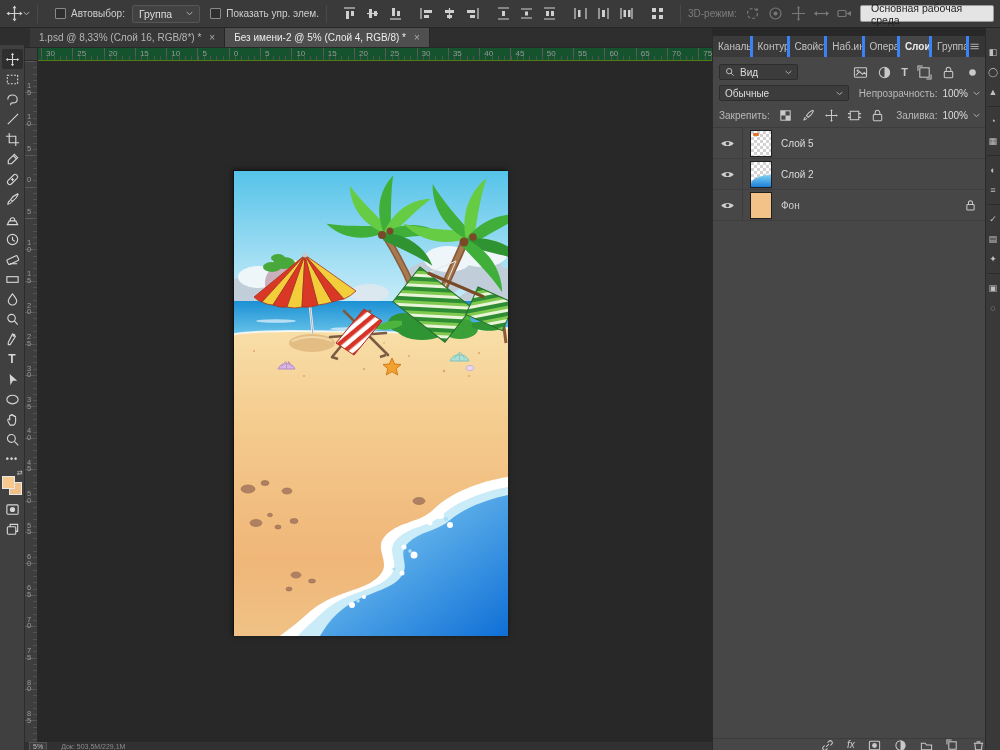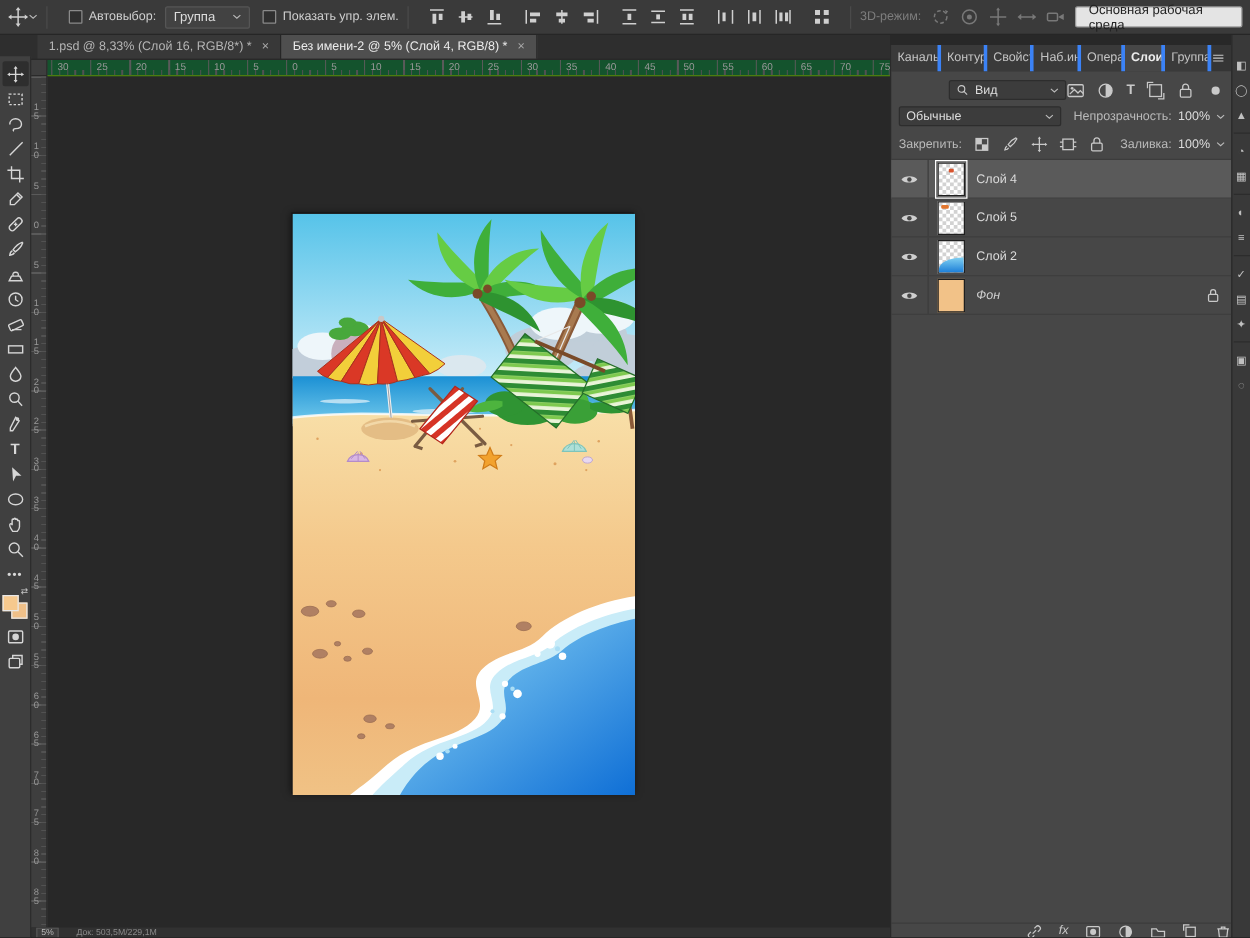--- a/index.html
+++ b/index.html
@@ -80,21 +80,21 @@
   .thumb{position:relative;width:22px;height:27px;border:1px solid #1f1f1f;background:#fff;overflow:hidden;}
   .checker{background-image:conic-gradient(#fff 90deg,#d2d2d2 90deg 180deg,#fff 180deg 270deg,#d2d2d2 270deg);background-size:6px 6px;}
   .t4::after{content:'';position:absolute;left:8px;top:4px;width:4px;height:3px;background:#d8542e;border-radius:1px;}
   .t5::after{content:'';position:absolute;left:2px;top:2px;width:6px;height:3px;background:#e2762e;border-radius:1px;}
   .t3::after{content:'';position:absolute;right:3px;top:3px;width:5px;height:3px;background:#5cae3a;border-radius:1px;}
   .t2::after{content:'';position:absolute;left:0;bottom:0;width:100%;height:12px;background:linear-gradient(180deg,#7fd0f2,#1d7fd8);border-top-left-radius:95% 80%;}
   .t1::before{content:'';position:absolute;left:0;top:0;width:100%;height:14px;background:linear-gradient(#79cdec 0 6px,#bfe9f5 6px 8px,#2d9de0 8px 10px,#f2c98a 10px 14px);}
   .t1::after{content:'';position:absolute;left:3px;top:1px;width:7px;height:4px;background:#54b23c;border-radius:2px;}
   .tbg{background:#f2c288;}
   .lname{margin-left:8px;font-size:10px;color:#dcdcdc;}
-  .lname.it{font-style:italic;color:#cfcfcf;}
+  .lname.it{color:#cfcfcf;}
   .lock-cell{margin-left:auto;margin-right:10px;}
   .locksvg{width:11px;height:12px;}
   .locksvg path,.locksvg rect{stroke:#c9c9c9;fill:none;stroke-width:1.1;}
   #panel-footer{position:absolute;left:0;top:702px;width:273px;height:12px;overflow:hidden;display:flex;gap:13px;padding-left:108px;align-items:flex-start;border-top:1px solid #3c3c3c;}
   #panel-footer .pico{width:13px;height:13px;}
   #panel-footer .fx{color:#c9c9c9;font-size:10px;font-style:italic;line-height:11px;}
   
   #edge-strip{left:985px;top:28px;width:15px;height:722px;background:#393939;border-left:1px solid #2a2a2a;display:flex;flex-direction:column;align-items:center;padding-top:14px;overflow:hidden;}
   .estrip-ico{color:#c0c0c0;font-size:9px;height:20px;display:flex;align-items:center;}
   .estrip-div{width:13px;height:1px;background:#2c2c2c;margin:4px 0;}
@@ -610,21 +610,21 @@
       <div class="ptab">Наб.ин</div>
       <div class="ptab">Опера</div>
       <div class="ptab active">Слои</div>
       <div class="ptab">Группа</div>
       <svg id="panel-menu-ico" class="pico" viewBox="0 0 15 15">
           <path d="M2 4.5h11M2 7.5h11M2 10.5h11" stroke-width="1.4"></path>
         </svg>
     </div>
 
     <div class="prow" style="top:26px;height:20px;padding:0 6px;">
-      <div class="pdrop" style="width:96px;margin-left:40px;">
+      <div class="pdrop" style="width:79px;">
         <svg class="pico" style="width:10px;height:10px;" viewBox="0 0 12 12">
             <circle cx="5" cy="5" r="3.2"></circle>
             <path d="M7.4 7.4l3 3"></path>
           </svg>
         <span>Вид</span>
         <svg class="chev" style="margin-left:auto;" viewBox="0 0 10 6">
             <path d="M1 1l4 3.5L9 1"></path>
           </svg>
       </div>
       <div style="margin-left:auto;display:flex;gap:9px;align-items:center;">
@@ -692,32 +692,20 @@
           </svg>
       </div>
       <span class="plabel" style="margin-left:auto;">Заливка:</span>
       <span class="pval" style="margin-left:5px;">100%</span>
       <svg class="chev" style="margin-left:5px;" viewBox="0 0 10 6">
           <path d="M1 1l4 3.5L9 1"></path>
         </svg>
     </div>
 
     <div id="layers-list">
-      <div class="layer-row selected">
-        <div class="eye-cell">
-            <svg class="eye" viewBox="0 0 16 10">
-              <path d="M1 5C3.5 1.2 12.5 1.2 15 5 12.5 8.8 3.5 8.8 1 5z"></path>
-              <circle cx="8" cy="5" r="2" fill="#474747"></circle>
-            </svg>
-          </div>
-        <div class="thumbwrap">
-            <div class="thumb checker t4"></div>
-          </div>
-        <span class="lname">Слой 4</span>
-      </div>
       <div class="layer-row">
         <div class="eye-cell">
             <svg class="eye" viewBox="0 0 16 10">
               <path d="M1 5C3.5 1.2 12.5 1.2 15 5 12.5 8.8 3.5 8.8 1 5z"></path>
               <circle cx="8" cy="5" r="2" fill="#474747"></circle>
             </svg>
           </div>
         <div class="thumbwrap">
             <div class="thumb checker t5"></div>
           </div>

